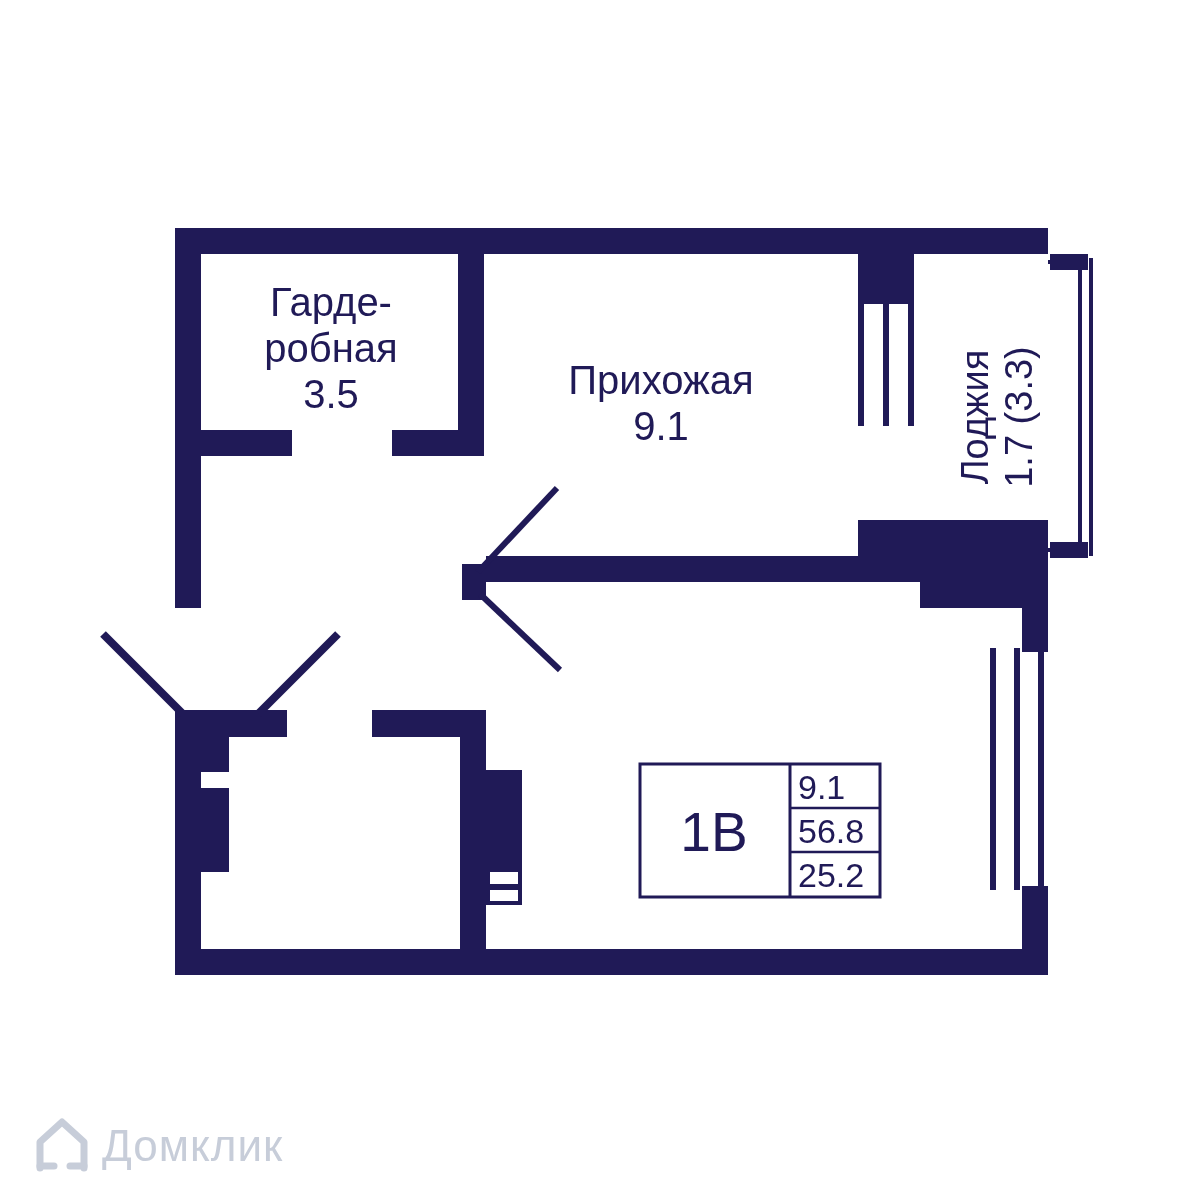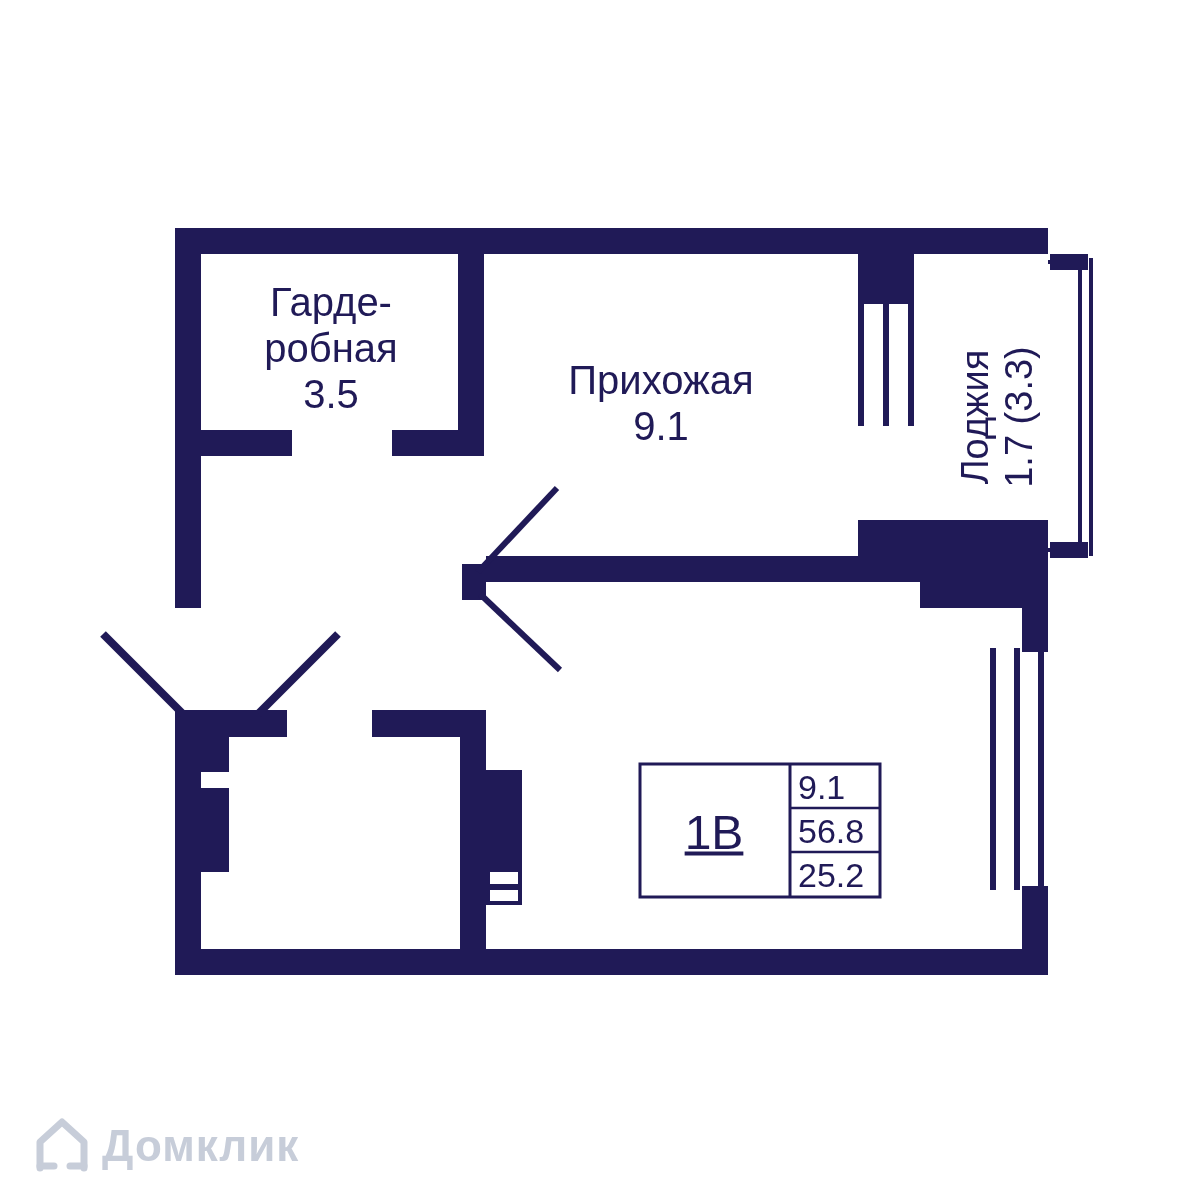--- a/index.html
+++ b/index.html
@@ -28,37 +28,36 @@
     text-align:center;
     color:var(--text);
     font-size:40px;
     line-height:46px;
     white-space:nowrap;
   }
   .label.rot{transform:translate(-50%,-50%) rotate(-90deg)}
   .unit{
     position:absolute;
     transform:translate(-50%,-50%);
-    font-size:48px;
+    font-size:55px;
     color:var(--text);
-    text-decoration:underline;
   }
   .infoval{
     position:absolute;
     transform:translateY(-50%);
     font-size:34px;
     color:var(--text);
     white-space:nowrap;
   }
   .wm-text{
     position:absolute;
     transform:translateY(-50%);
     color:var(--wm);
     font-size:44px;
-    font-weight:700;
+    font-weight:400;
     letter-spacing:1px;
     white-space:nowrap;
   }
 </style>
 </head>
 <body>
 
 <div class="stage">
 
   <svg class="plan" width="1200" height="1200" viewBox="0 0 1200 1200">

